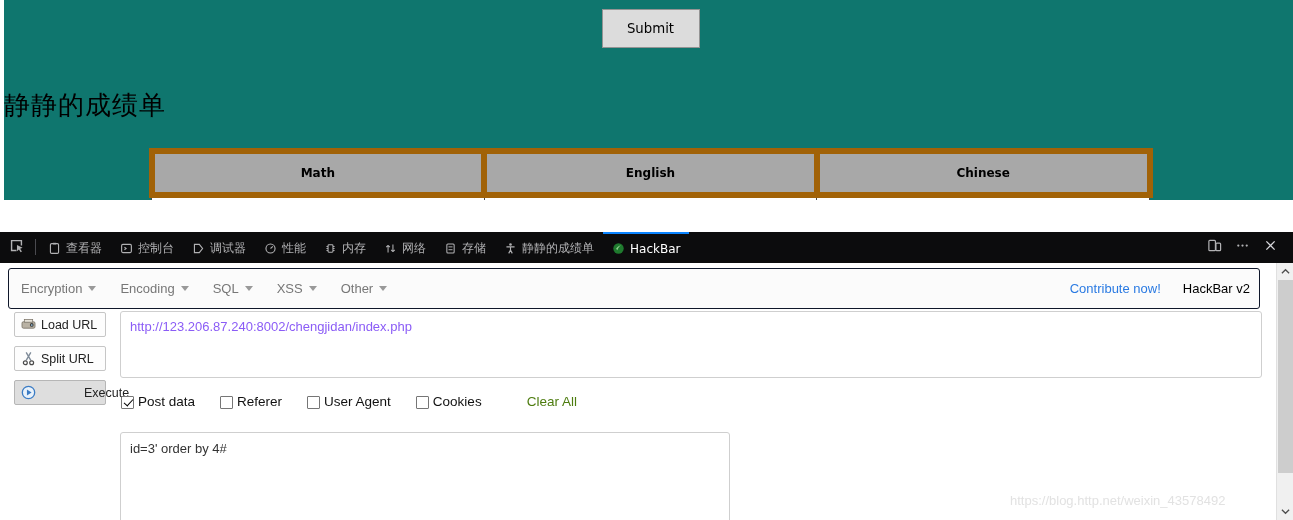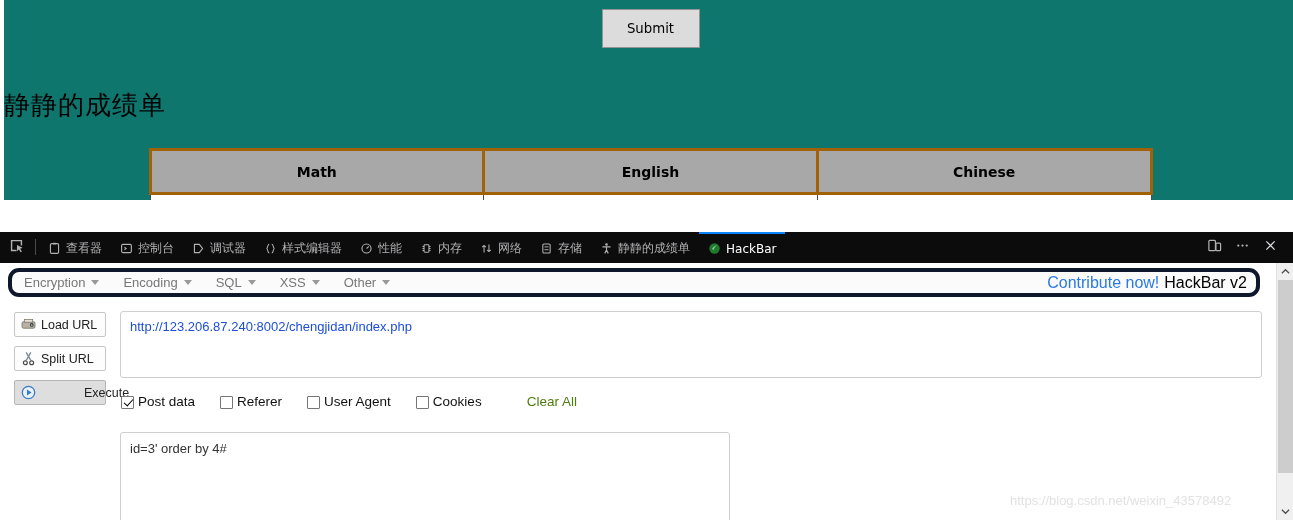--- a/index.html
+++ b/index.html
@@ -46,23 +46,23 @@
   }
   .score-table {
     border-collapse: collapse;
     margin: 25px auto 0 auto;
     width: 1004px;
     border: 1px solid #4a4a4a;
     table-layout: fixed;
   }
   .score-table th {
     background: #a8a8a8;
-    border: 3px solid #a16207;
+    border: 6px solid #a16207;
     height: 44px;
-    font-size: 14px;
+    font-size: 12px;
     font-weight: bold;
     font-family: "DejaVu Sans", sans-serif;
     color: #000;
     text-align: center;
   }
   .score-table td {
     border: 1px solid #4a4a4a;
     height: 40px;
     font-size: 16px;
     font-family: "DejaVu Sans", sans-serif;
@@ -141,24 +141,24 @@
   #hackbar-inner {
     position: absolute;
     left: 0; top: 0;
     width: 1276px;
     height: 257px;
     background: #ffffff;
   }
   .menubar {
     position: absolute;
     left: 8px; top: 5px;
-    width: 1252px; height: 29px;
+    width: 1252px; height: 41px;
     background: #fbfbfb;
-    border: 4px solid #0f172a;
-    border-radius: 11px;
+    border: 1px solid #0f172a;
+    border-radius: 3px;
     display: flex;
     align-items: center;
   }
   .menu-item {
     font-size: 13px;
     color: #777;
     font-family: "Liberation Sans", sans-serif;
     padding: 0 12px;
     cursor: pointer;
     display: flex;
@@ -169,24 +169,24 @@
   .caret {
     width: 0; height: 0;
     border-left: 4px solid transparent;
     border-right: 4px solid transparent;
     border-top: 5px solid #999;
     display: inline-block;
   }
   .menubar-right {
     margin-left: auto;
     padding-right: 9px;
-    font-size: 16px;
-    font-family: "Liberation Sans", sans-serif;
-    display: flex;
-    gap: 5px;
+    font-size: 13px;
+    font-family: "Liberation Sans", sans-serif;
+    display: flex;
+    gap: 22px;
     align-items: center;
     justify-content: space-between;
   }
   .contribute-link { color: #2a7ae2; cursor: pointer; }
   .hackbar-ver { color: #000000; }
 
   
   .side-buttons {
     position: absolute;
     left: 14px; top: 49px;
@@ -217,21 +217,21 @@
   
   .url-box {
     position: absolute;
     left: 120px; top: 48px;
     width: 1142px; height: 67px;
     border: 1px solid #cfcfcf;
     border-radius: 3px;
     background: #fff;
     padding: 7px 9px;
     font-size: 13px;
-    color: #1d4ed8;
+    color: #8b5cf6;
     font-family: "Liberation Sans", sans-serif;
     resize: none;
     outline: none;
     overflow: hidden;
   }
 
   
   .check-row {
     position: absolute;
     left: 121px; top: 131px;
@@ -397,29 +397,20 @@
 
     <div class="tab">
       <span class="ico">
         <svg width="13" height="13" viewBox="0 0 16 16">
             <path d="M3 3h6l4 5-4 5H3z" fill="none" stroke="#b1b1b3" stroke-width="1.4"></path>
           </svg>
       </span>
       <span>调试器</span>
     </div>
 
-    <div class="tab">
-      <span class="ico">
-        <svg width="13" height="13" viewBox="0 0 16 16">
-            <path d="M6.5 2.5c-2 0-1.5 4-3 5.5 1.5 1.5 1 5.5 3 5.5" fill="none" stroke="#b1b1b3" stroke-width="1.3"></path>
-            <path d="M9.5 2.5c2 0 1.5 4 3 5.5-1.5 1.5-1 5.5-3 5.5" fill="none" stroke="#b1b1b3" stroke-width="1.3"></path>
-          </svg>
-      </span>
-      <span>样式编辑器</span>
-    </div>
 
     <div class="tab">
       <span class="ico">
         <svg width="13" height="13" viewBox="0 0 16 16">
             <circle cx="8" cy="8" r="5.6" fill="none" stroke="#b1b1b3" stroke-width="1.4"></circle>
             <path d="M8 8l3-2.5" fill="none" stroke="#b1b1b3" stroke-width="1.3"></path>
           </svg>
       </span>
       <span>性能</span>
     </div>
@@ -589,21 +580,21 @@
       <span>Cookies</span>
     </div>
     <span class="clear-all">Clear All</span>
   </div>
 
   <textarea class="post-box" placeholder="" style="">id=3' order by 4#</textarea>
 
  </div>
 </div>
 
-<div class="watermark">https://blog.csdn.net/weixin_43578492</div>
+<div class="watermark">https://blog.http.net/weixin_43578492</div>
 
 <div id="vscroll">
   <div class="sb-arrow">
     <svg width="9" height="7" viewBox="0 0 10 7">
         <path d="M1 5.5L5 1.5l4 4" fill="none" stroke="#4d4d4d" stroke-width="1.4"></path>
       </svg>
   </div>
   <div class="sb-track">
     <div class="sb-thumb"></div>
   </div>

